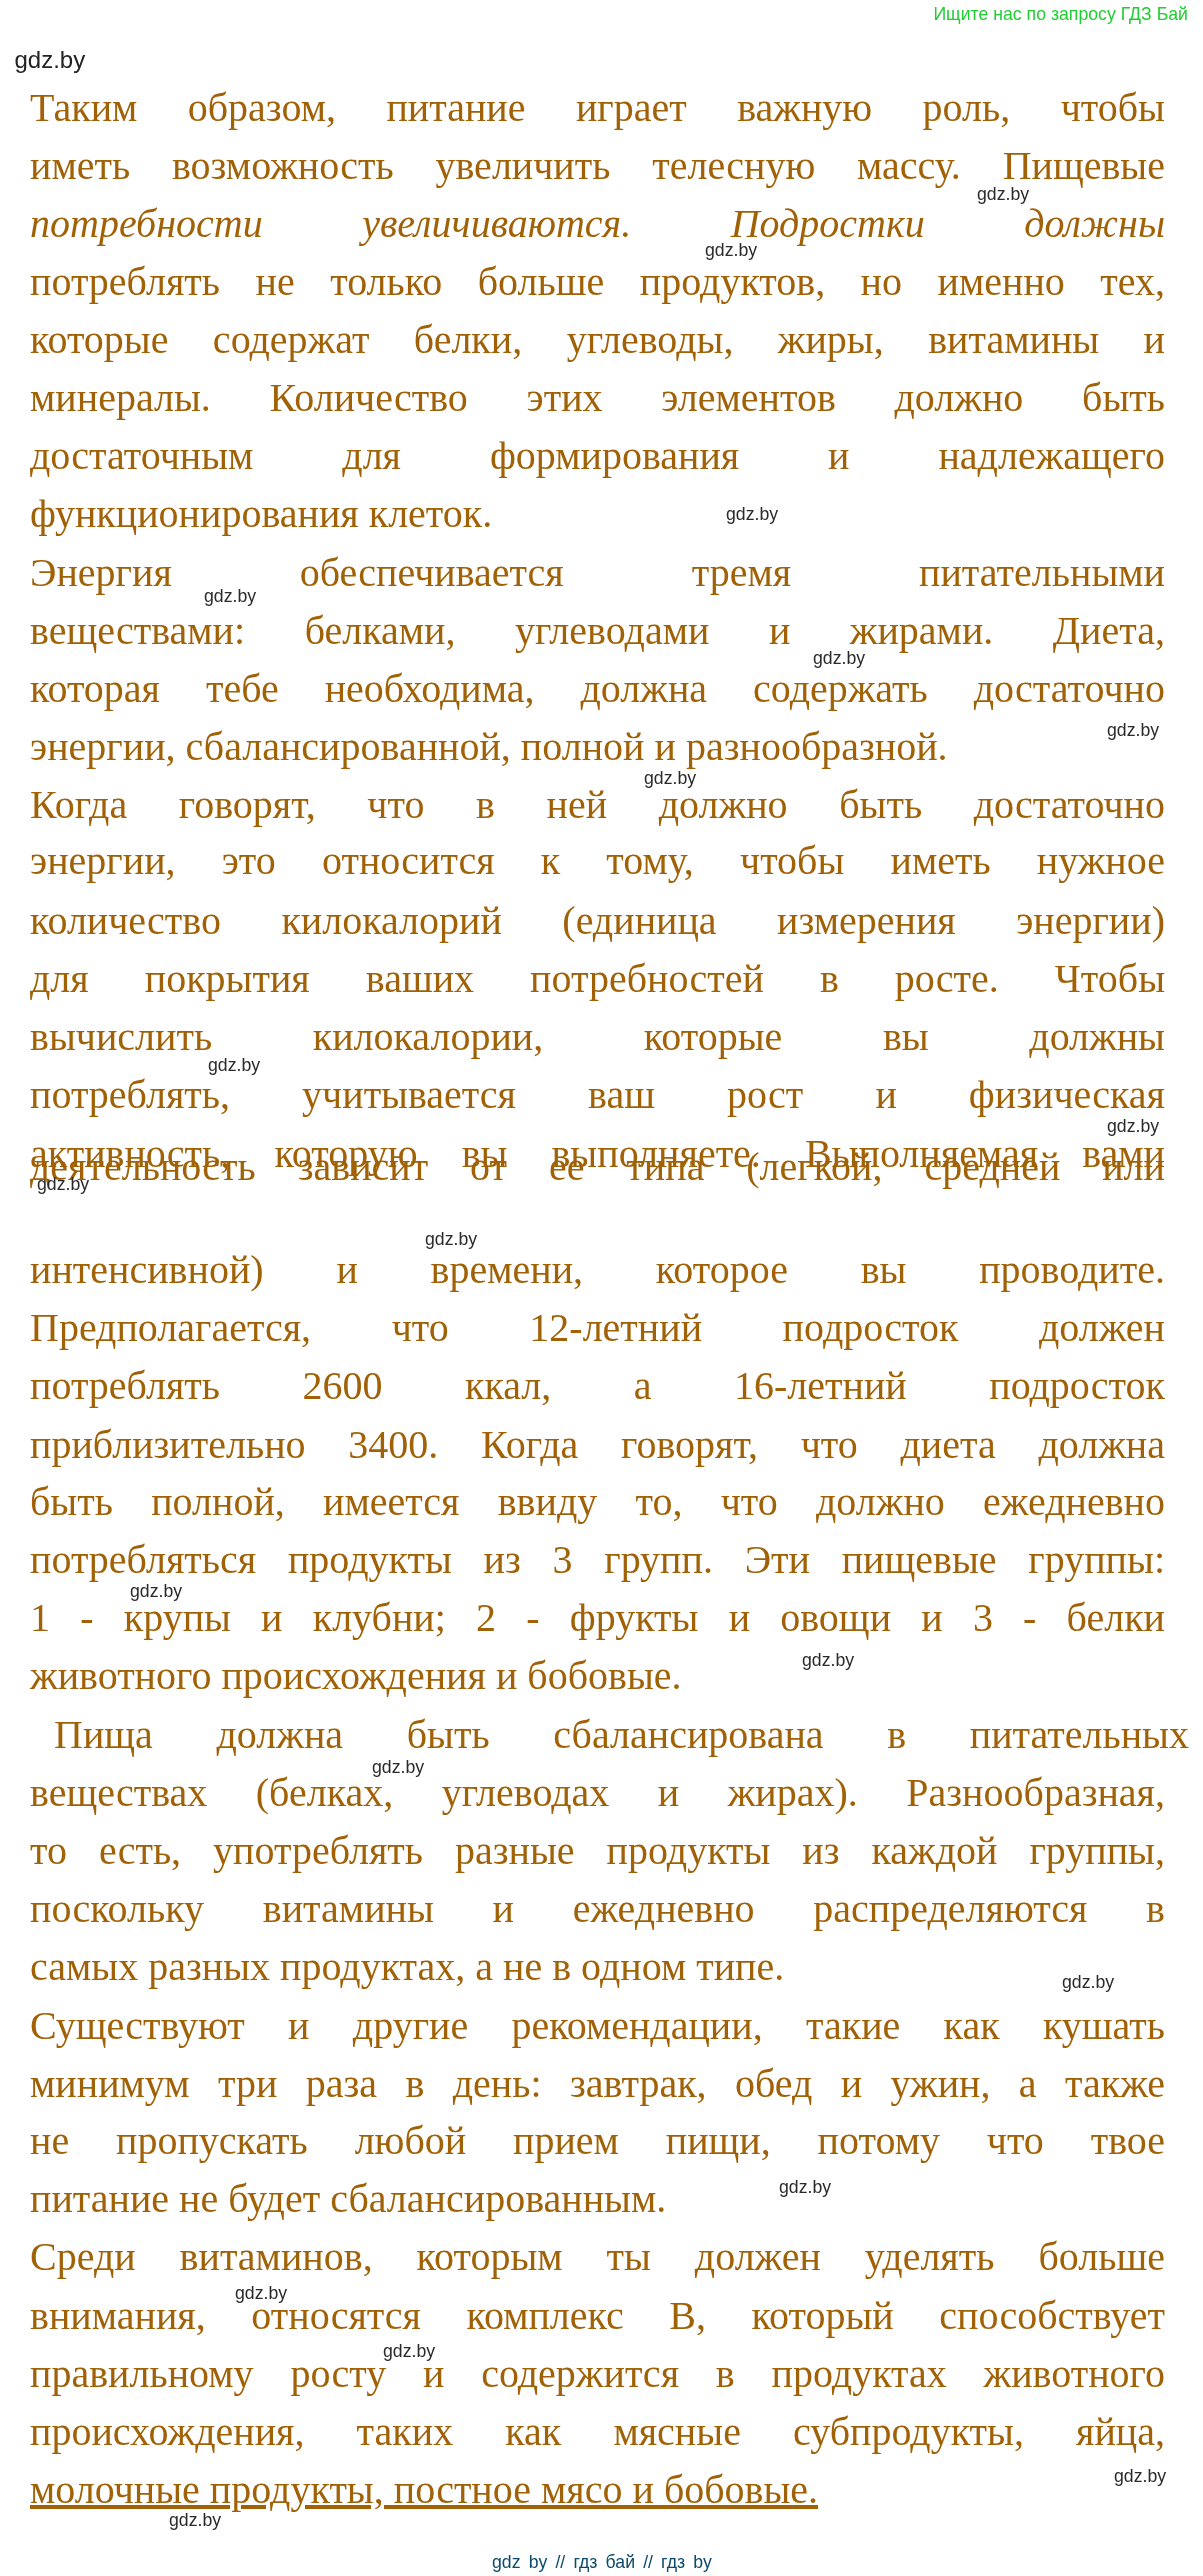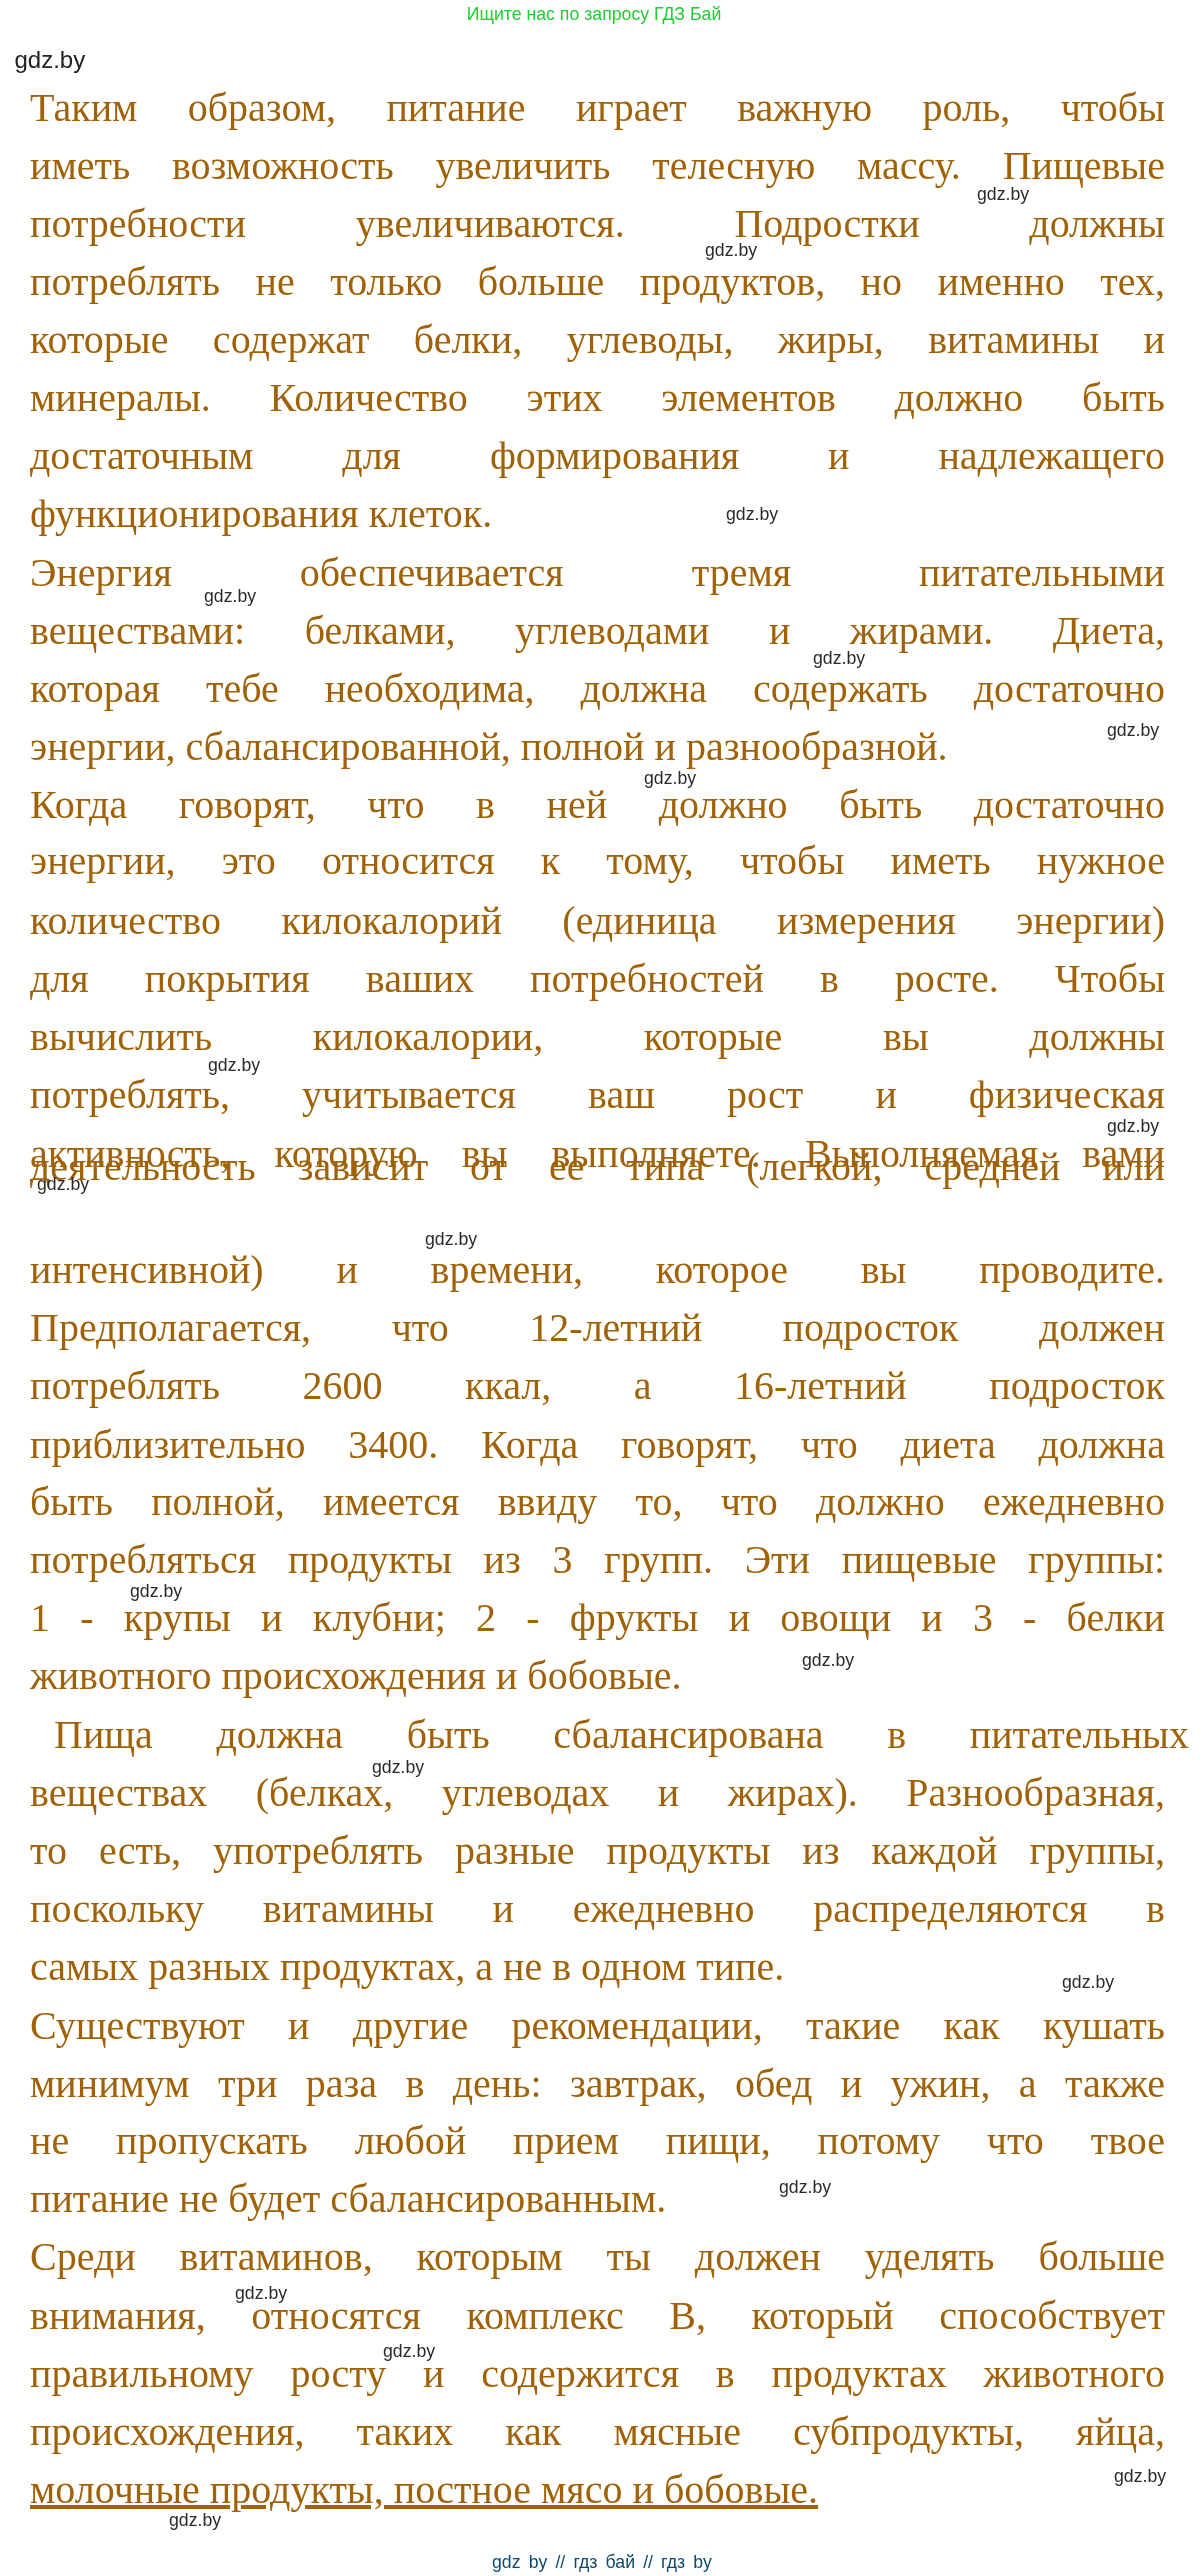--- a/index.html
+++ b/index.html
@@ -1,18 +1,18 @@
 <!DOCTYPE html>
 <html style="font-size:13px"><head>
 <meta charset="utf-8">
 <style>
   html, body { margin: 0; padding: 0; background: #ffffff; }
   body { width: 1204px; height: 2576px; position: relative; overflow: hidden; }
   .header {
-    position: absolute; left: 0; top: 3.2px; width: 1188px; text-align: center;
+    position: absolute; left: 0; top: 3.2px; width: 1188px; text-align: right;
     font-family: "Liberation Sans", sans-serif; font-size: 17.7px; line-height: 22.5px;
   }
   .footer {
     position: absolute; left: 0; top: 2551px; width: 1204px; text-align: center;
     font-family: "Liberation Sans", sans-serif; font-size: 17.7px; line-height: 22.5px;
     word-spacing: 3.2px;
   }
   .content { position: absolute; left: 30px; top: 0; width: 1135px; }
   .line {
     position: absolute; left: 0; width: 1135px; height: 58px;
@@ -29,21 +29,21 @@
 </head>
 <body>
 
 <div>
   <div class="header" style="color:#22cc33">Ищите нас по запросу ГДЗ Бай</div>
 
   <div class="content" id="content">
       <div>
         <div class="line" style="top: 79px;">Таким образом, питание играет важную роль, чтобы</div>
         <div class="line" style="top: 137px;">иметь возможность увеличить телесную массу. Пищевые</div>
-        <div class="line" style="top: 195px;">потребности увеличиваются. Подростки должны</div>
+        <div class="line" style="top: 195px; font-style: italic;">потребности увеличиваются. Подростки должны</div>
         <div class="line" style="top: 253px;">потреблять не только больше продуктов, но именно тех,</div>
         <div class="line" style="top: 311px;">которые содержат белки, углеводы, жиры, витамины и</div>
         <div class="line" style="top: 369px;">минералы. Количество этих элементов должно быть</div>
         <div class="line" style="top: 427px;">достаточным для формирования и надлежащего</div>
         <div class="line last" style="top: 485px;">функционирования клеток.</div>
       </div>
       <div>
         <div class="line" style="top: 544px;">Энергия обеспечивается тремя питательными</div>
         <div class="line" style="top: 602px;">веществами: белками, углеводами и жирами. Диета,</div>
         <div class="line" style="top: 660px;">которая тебе необходима, должна содержать достаточно</div>

